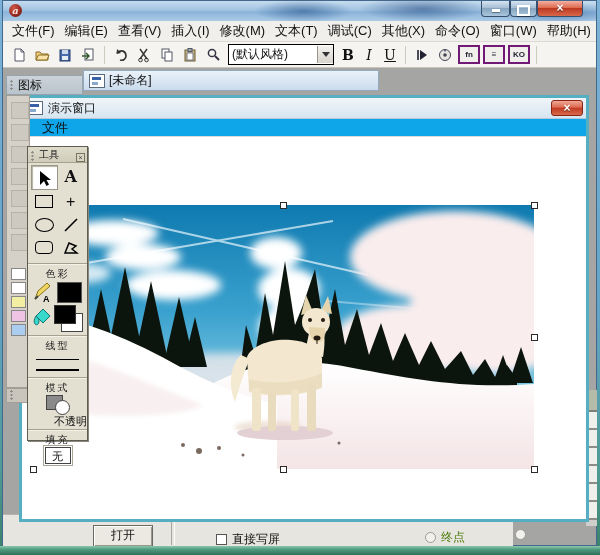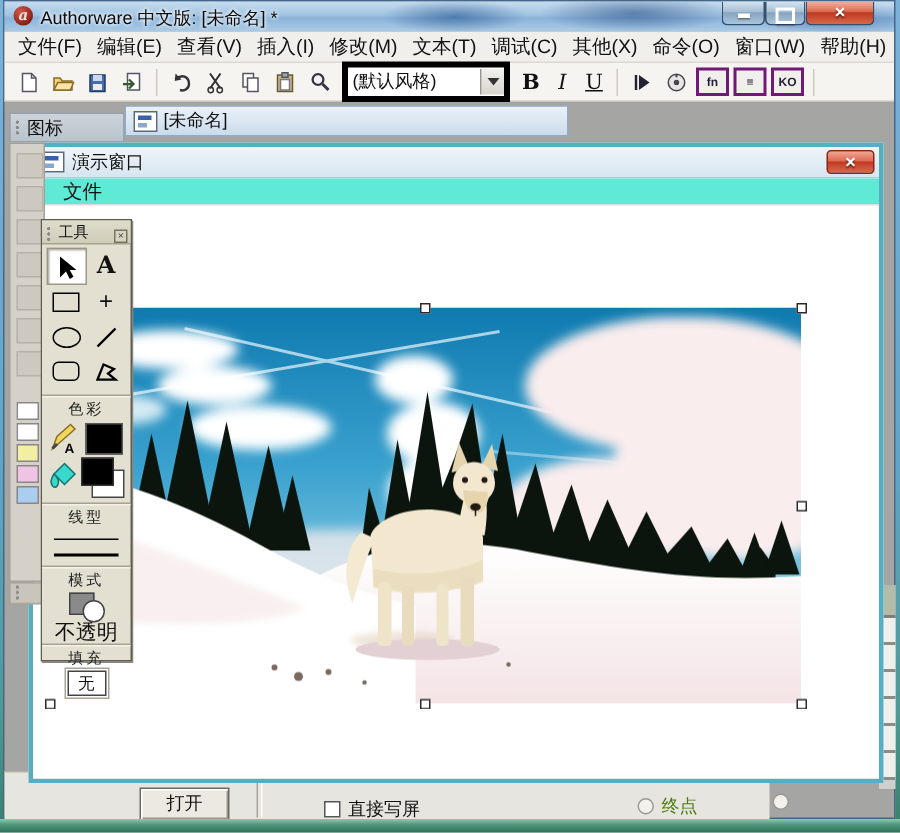--- a/index.html
+++ b/index.html
@@ -30,21 +30,21 @@
   .glyph-bar{display:inline-block;width:8px;height:3px;background:#fff;margin-top:8px;box-shadow:0 1px 1px rgba(0,0,0,.4);}
   .glyph-box{display:inline-block;width:9px;height:7px;border:2px solid #fff;margin-top:4px;box-shadow:0 1px 1px rgba(0,0,0,.3);}
   .glyph-x{color:#fff;font-weight:bold;font-size:12px;line-height:15px;text-shadow:0 1px 1px rgba(0,0,0,.5);}
   
   #menubar{left:0;top:20px;width:100%;height:21px;background:#f1efec;border-bottom:1px solid #dcd9d4;display:flex;align-items:center;padding-left:4px;box-sizing:border-box;}
   .mi{padding:0 5px;line-height:20px;font-size:13px;white-space:nowrap;}
   #toolbar{left:0;top:41px;width:100%;height:26px;background:#f5f4f1;border-bottom:1px solid #c9c4ba;display:flex;align-items:center;padding-left:6px;box-sizing:border-box;gap:3px;}
   .tbi{width:20px;height:20px;display:flex;align-items:center;justify-content:center;}
   .tbi svg{display:block;}
   .tb-sep{width:1px;height:18px;background:#cfcabf;margin:0 3px;}
-  #style-drop{width:104px;height:19px;border:4px solid #000000;background:#fff;display:flex;align-items:center;margin:0 2px;gap:27px;}
+  #style-drop{width:104px;height:19px;border:1px solid #000000;background:#fff;display:flex;align-items:center;margin:0 2px;gap:27px;}
   #style-drop .val{flex:1;padding-left:3px;font-size:12px;white-space:nowrap;overflow:hidden;}
   #style-drop .dbtn{width:15px;height:17px;background:linear-gradient(#f2f1ee,#d8d4cc);border-left:1px solid #9a968c;display:flex;align-items:center;justify-content:center;}
   .tri-down{width:0;height:0;border:4px solid transparent;border-top:5px solid #333;margin-top:4px;}
   .fmt{width:18px;text-align:center;font-family:"DejaVu Serif",serif;font-size:14px;}
   .mini-frame{width:18px;height:15px;border:2px solid #701a75;background:#f0efec;font:bold 8px "Liberation Sans",sans-serif;
     display:flex;align-items:center;justify-content:center;color:#223;}
   
   .dots{display:inline-block;width:5px;height:12px;margin:0 3px;
     background:radial-gradient(circle at 30% 20%,#8a8a86 1px,transparent 1.2px),
                radial-gradient(circle at 30% 50%,#8a8a86 1px,transparent 1.2px),
@@ -60,21 +60,21 @@
   #icon-strip{left:6px;top:95px;width:24px;height:293px;background:#d5d1c9;border:1px solid #a49f96;box-sizing:border-box;z-index:25;}
   .strip-btn{position:absolute;left:4px;width:16px;height:15px;border:1px solid #b7b2a8;background:#cdc8c0;}
   .strip-swatch{position:absolute;left:4px;width:15px;height:12px;border:1px solid #888;box-sizing:border-box;}
   #icon-strip-footer{left:6px;top:388px;width:24px;height:15px;background:#c9c5bd;border:1px solid #a49f96;box-sizing:border-box;z-index:25;}
   
   #pres-window{left:19px;top:95px;width:570px;height:427px;border:3px solid #56aec2;background:#fff;box-sizing:border-box;z-index:10;}
   #pres-title{left:0;top:0;width:100%;height:21px;background:linear-gradient(#f0f5f9,#d7e5f0);border-bottom:1px solid #b8c8d6;
     display:flex;align-items:center;gap:5px;padding-left:5px;box-sizing:border-box;font-size:12px;}
   #pres-close{position:absolute;right:3px;top:2px;width:32px;height:16px;border:1px solid #8a2515;border-radius:3px;
     background:linear-gradient(180deg,#f0a794 0%,#dd6a50 45%,#c03a22 50%,#d86a4c 100%);text-align:center;box-sizing:border-box;}
-  #pres-menubar{left:0;top:21px;width:100%;height:18px;background:#5eead4;border-bottom:1px solid #dadada;
+  #pres-menubar{left:0;top:21px;width:100%;height:18px;background:#0ea5e9;border-bottom:1px solid #dadada;
     display:flex;align-items:center;padding-left:15px;box-sizing:border-box;font-size:12px;}
   #pres-content{left:0;top:39px;width:564px;height:382px;background:#fff;overflow:hidden;}
   #photo{left:11px;top:68px;width:501px;height:264px;}
   .handle{position:absolute;width:7px;height:7px;background:#fff;border:1px solid #2a2a2a;box-sizing:border-box;z-index:12;}
   
   #tools-palette{left:27px;top:146px;width:61px;height:295px;background:#e3e0d1;border:1px solid #5f5d52;
     box-shadow:1px 1px 0 #8a887c;box-sizing:border-box;z-index:30;}
   #tools-title{height:15px;background:linear-gradient(#dfdccb,#cfccba);border-bottom:1px solid #a5a292;
     display:flex;align-items:flex-end;font-size:10px;}
   #tools-close{margin-left:auto;margin-right:2px;width:9px;height:9px;border:1px solid #77755f;background:#d8d5c2;box-sizing:border-box;
@@ -91,21 +91,21 @@
   .color-row{display:flex;align-items:center;justify-content:space-around;padding:1px 4px;}
   .swatch-black{width:23px;height:19px;background:#000;border:1px solid #555;}
   .fill-swatches{position:relative;width:30px;height:27px;}
   .fill-swatches .w{position:absolute;right:0;bottom:0;width:20px;height:17px;background:#fff;border:1px solid #444;}
   .fill-swatches .b{position:absolute;left:0;top:0;width:20px;height:17px;background:#000;border:1px solid #333;}
   .line-sample1{height:1px;background:#000;margin:7px 8px 0 8px;}
   .line-sample2{height:2px;background:#000;margin:9px 8px 6px 8px;}
   .mode-icon{position:relative;width:26px;height:20px;margin:1px auto 0 auto;}
   .mode-icon .sq{position:absolute;left:1px;top:0;width:15px;height:13px;background:#8a8a8a;border:1px solid #444;}
   .mode-icon .ci{position:absolute;right:1px;bottom:0;width:13px;height:13px;background:#fff;border:1px solid #444;border-radius:50%;}
-  .mode-label{text-align:center;font-size:14px;line-height:12px;}
+  .mode-label{text-align:right;font-size:11px;line-height:12px;}
   .fill-box{width:26px;height:17px;border:1px solid #444;background:#fff;margin:1px auto 2px auto;
     text-align:center;font-size:11px;line-height:16px;box-sizing:border-box;outline:1px solid #a8a596;outline-offset:1px;}
   
   #props-panel{left:3px;top:514px;width:510px;height:32px;background:#e7e5df;border-top:1px solid #b8b4ac;box-sizing:border-box;z-index:5;}
   #open-btn{position:absolute;left:90px;top:10px;width:58px;height:20px;background:#ece9e2;border:1px solid #6a6a62;
     box-shadow:inset 1px 1px 0 #fff, inset -1px -1px 0 #9a968c;text-align:center;line-height:19px;font-size:12px;}
   .vsep{position:absolute;left:168px;top:4px;width:2px;height:26px;border-left:1px solid #aaa59c;border-right:1px solid #fbfaf6;}
   .chk-row{position:absolute;display:flex;align-items:center;gap:5px;font-size:12px;white-space:nowrap;}
   .chk{width:11px;height:11px;background:#fff;border:1px solid #555;box-sizing:border-box;}
   .radio{width:11px;height:11px;border:1px solid #9a9a94;border-radius:50%;background:#f2f1ec;box-sizing:border-box;}
@@ -117,21 +117,20 @@
   
   #desk-strip{left:0;top:546px;width:600px;height:9px;background:linear-gradient(180deg,#8cc8ae 0%,#4e9a7e 40%,#2f6f58 100%);z-index:40;}
 </style>
 </head>
 <body>
 
 <div id="main-window" class="abs">
 
   <div id="titlebar" class="abs">
     <div id="app-icon" class="abs">a</div>
-    <div id="app-title" class="abs">Authorware 中文版: [未命名] *</div>
     <div id="btn-min" class="abs win-btn"><span class="glyph-bar"></span></div>
     <div id="btn-max" class="abs win-btn"><span class="glyph-box"></span></div>
     <div id="btn-close" class="abs win-btn"><span class="glyph-x">×</span></div>
   </div>
 
   <div id="menubar" class="abs">
     <span class="mi">文件(F)</span>
     <span class="mi">编辑(E)</span>
     <span class="mi">查看(V)</span>
     <span class="mi">插入(I)</span>

